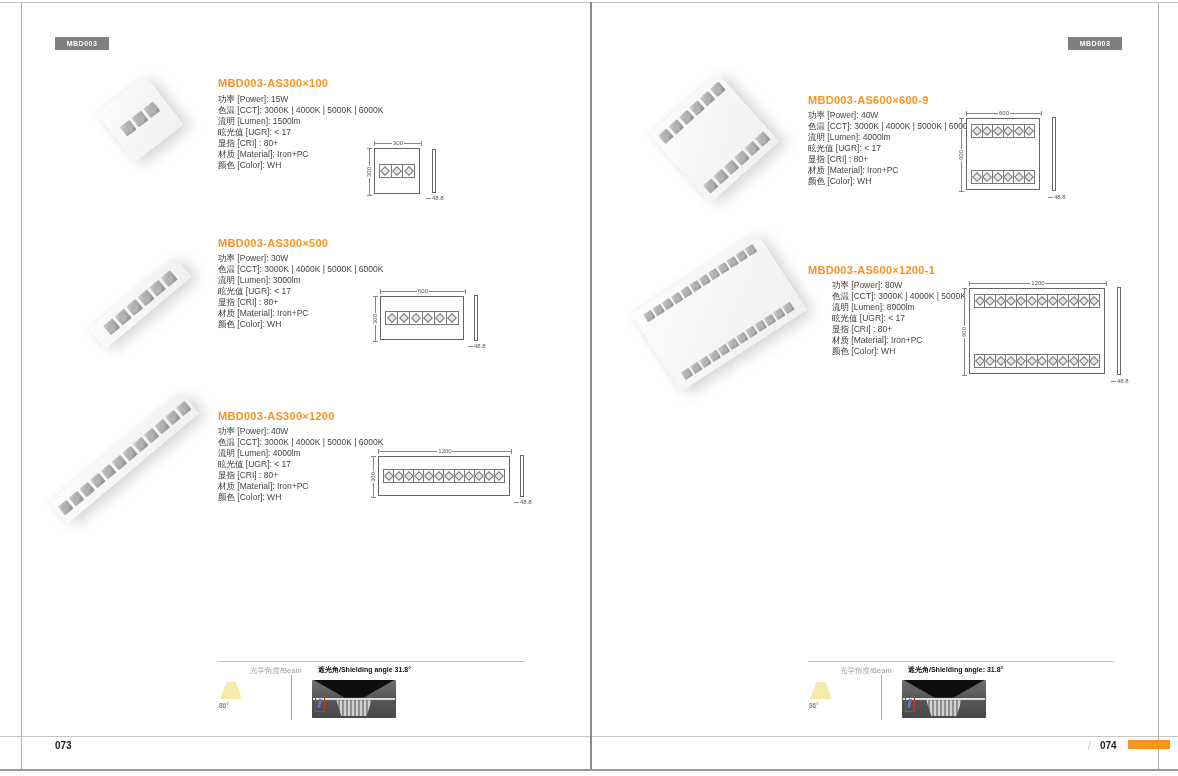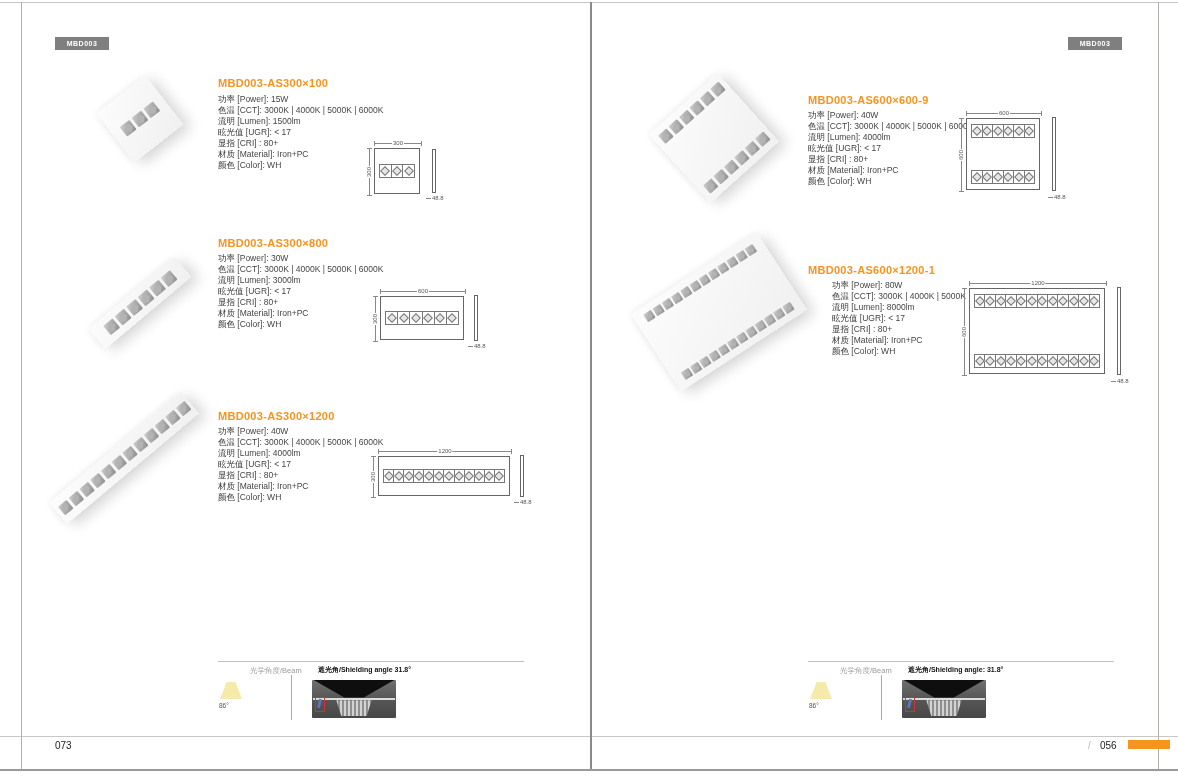--- a/index.html
+++ b/index.html
@@ -70,21 +70,21 @@
                 background:linear-gradient(180deg,#707070 0%,#585858 45%,#474747 100%);}
   .sp-wing{position:absolute;top:0;left:2%;width:96%;height:50%;background:#0e0e0e;
            clip-path:polygon(0 0,100% 0,62% 92%,38% 92%);}
   .sp-line{position:absolute;top:48%;left:1%;width:98%;height:2px;background:#dcdcdc;}
   .sp-cup{position:absolute;top:53%;left:29%;width:42%;height:42%;
           background:repeating-linear-gradient(90deg,#d2d2d2 0 2px,#8f8f8f 2px 4px);
           clip-path:polygon(0 0,100% 0,86% 100%,14% 100%);}
   .sp-redbox{position:absolute;left:3px;top:45%;width:8px;height:13px;border:1px solid #cc3333;}
   .sp-blue{position:absolute;left:6px;top:50%;width:3px;height:9px;background:#5577bb;transform:rotate(14deg);}
   
-  .pagenum{position:absolute;font-size:10px;font-weight:normal;color:#222;}
+  .pagenum{position:absolute;font-size:10px;font-weight:bold;color:#222;}
   .slash{position:absolute;font-size:10px;color:#bbb;}
   .orange-bar{position:absolute;width:42px;height:9px;background:var(--accent,#F28A00);}
 </style>
 </head>
 <body>
 
 <div class="canvas">
 
   <div class="line-h" style="left:0;top:2px;width:1178px;height:1px"></div>
   <div class="line-h" style="left:0;top:736px;width:1178px;height:1px"></div>
@@ -137,21 +137,21 @@
       <div class="mod-row">
           <span class="pm"></span>
           <span class="pm"></span>
           <span class="pm"></span>
           <span class="pm"></span>
           <span class="pm"></span>
           <span class="pm"></span>
         </div>
     </div>
   </div>
-  <h3 class="ptitle" style="left:218px;top:237px">MBD003-AS300×800</h3>
+  <h3 class="ptitle" style="left:218px;top:237px">MBD003-AS300×500</h3>
   <div class="specs" style="left:218px;top:253px">
       <div class="spec-line"><span class="zh">功率</span><span class="en">&nbsp;[Power]: 30W</span></div>
       <div class="spec-line"><span class="zh">色温</span><span class="en">&nbsp;[CCT]: 3000K | 4000K | 5000K | 6000K</span></div>
       <div class="spec-line"><span class="zh">流明</span><span class="en">&nbsp;[Lumen]: 3000lm</span></div>
       <div class="spec-line"><span class="zh">眩光值</span><span class="en">&nbsp;[UGR]: &lt; 17</span></div>
       <div class="spec-line"><span class="zh">显指</span><span class="en">&nbsp;[CRI] : 80+</span></div>
       <div class="spec-line"><span class="zh">材质</span><span class="en">&nbsp;[Material]: Iron+PC</span></div>
       <div class="spec-line"><span class="zh">颜色</span><span class="en">&nbsp;[Color]: WH</span></div>
     </div>
   <div class="drawing" style="left:368px;top:284px;width:140px;height:68px">
@@ -396,16 +396,16 @@
   <div class="v-div" style="left:881px;top:675px"></div>
   <div class="shield-label" style="left:908px;top:665px">遮光角/Shielding angle: 31.8°</div>
   <div class="shield-photo" style="left:902px;top:680px">
     <div class="sp-wing"></div>
     <div class="sp-line"></div>
     <div class="sp-cup"></div>
     <div class="sp-redbox"></div>
     <div class="sp-blue"></div>
   </div>
   <div class="slash" style="left:1088px;top:740px">/</div>
-  <div class="pagenum" style="left:1100px;top:740px">056</div>
+  <div class="pagenum" style="left:1100px;top:740px">074</div>
   <div class="orange-bar" style="left:1128px;top:740px"></div>
 
 </div>
 
 </body></html>

